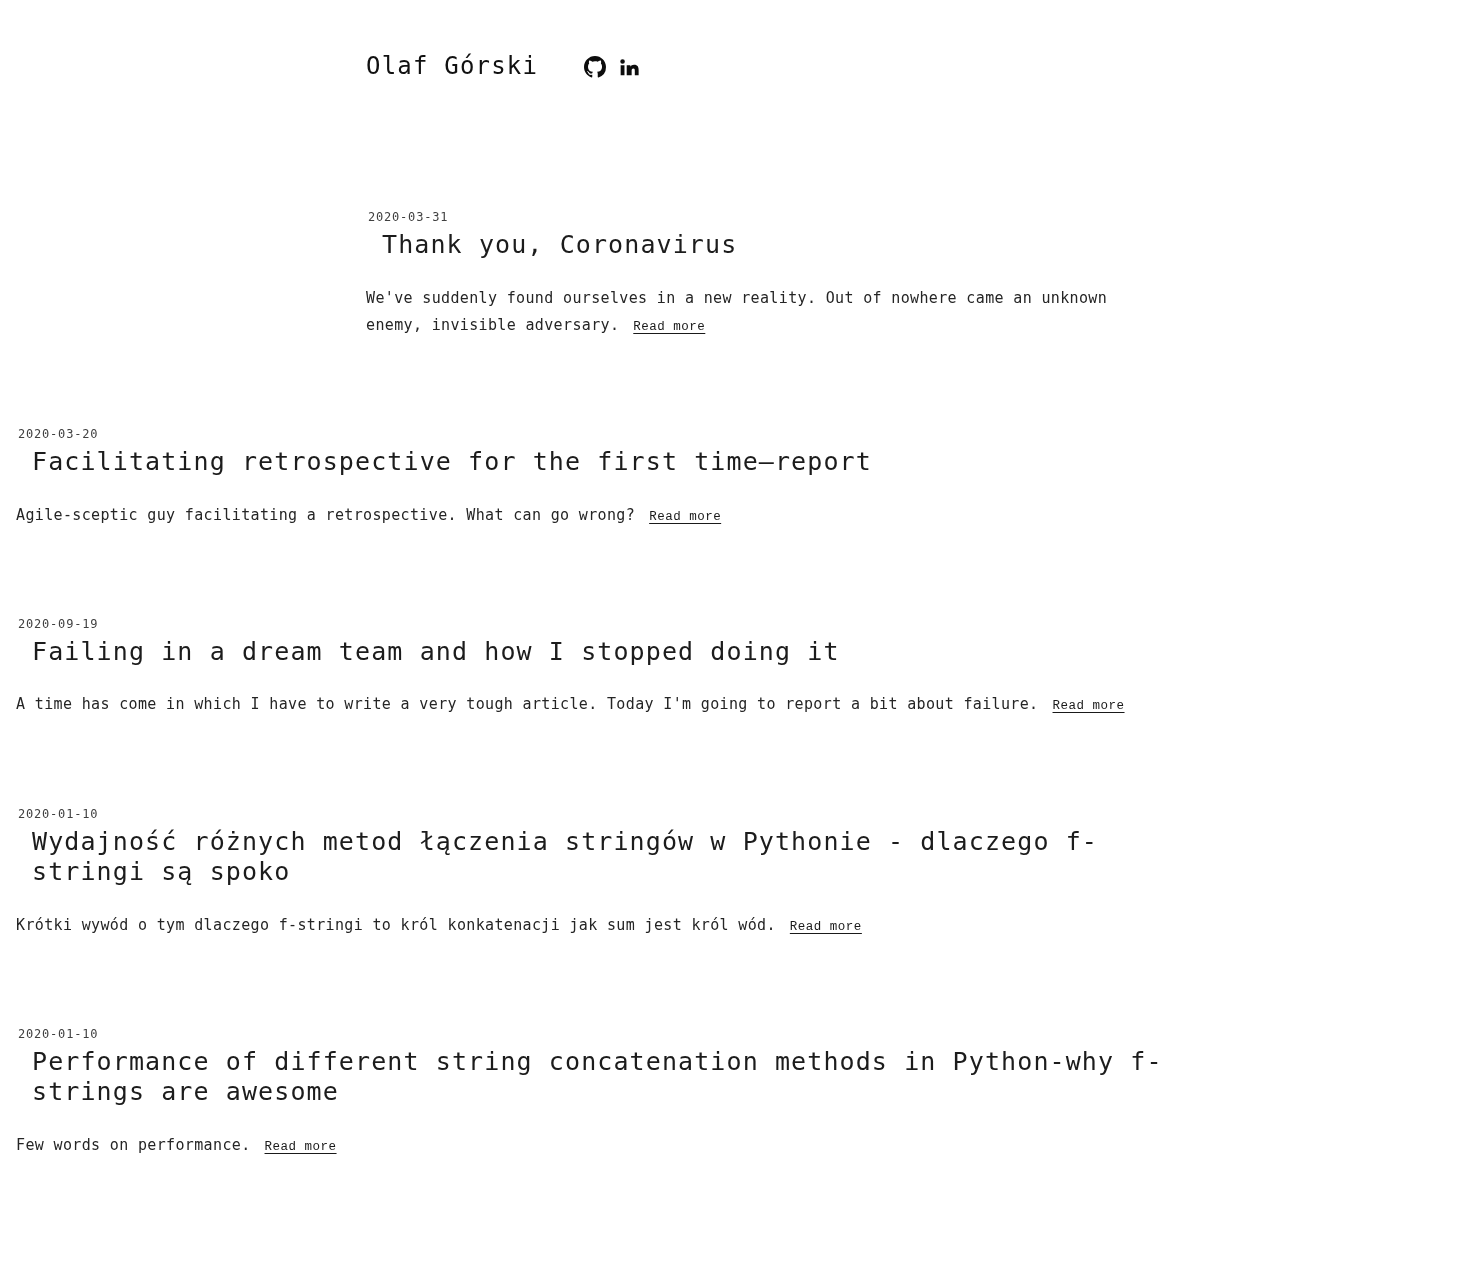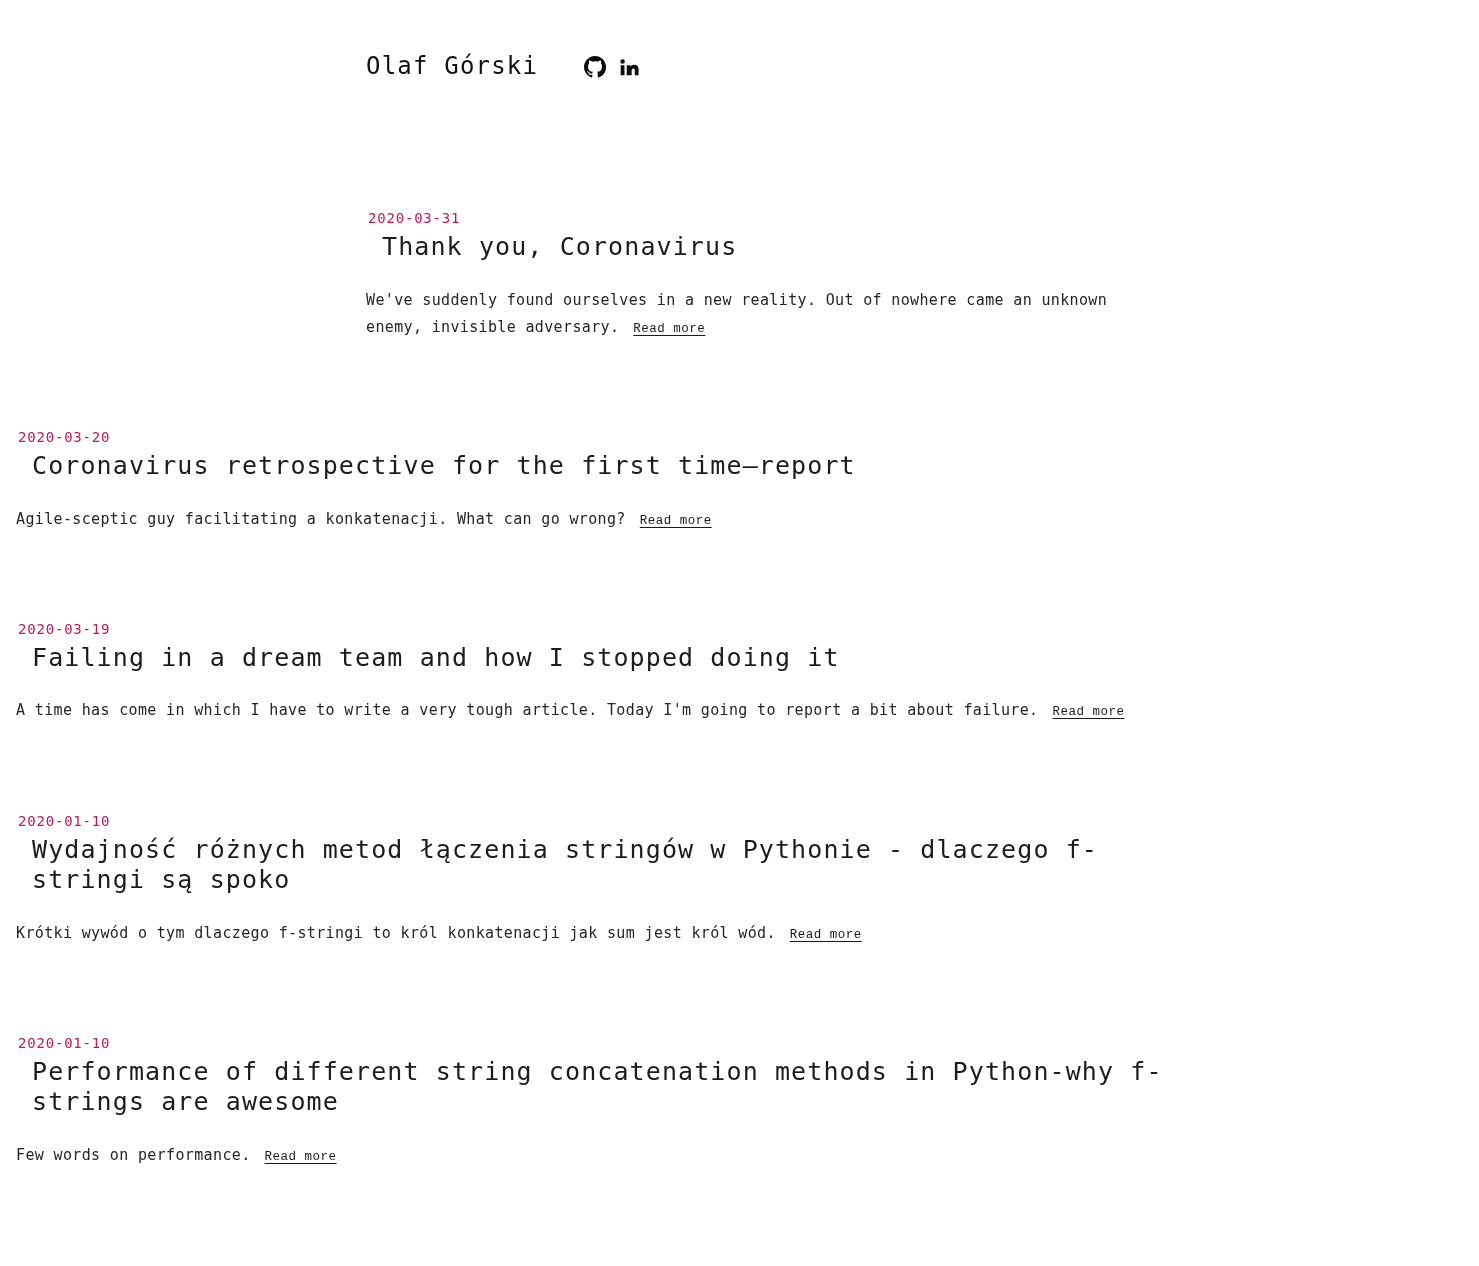--- a/index.html
+++ b/index.html
@@ -57,23 +57,23 @@
   main.posts {
     padding: 118px 0 0 0;
   }
   .post {
     padding-left: 366px;
     padding-right: 330px;
     margin-bottom: 88px;
   }
   .post-date {
     font-family: "DejaVu Sans Mono", monospace;
-    font-size: 14px;
+    font-size: 12px;
     letter-spacing: 0.8px;
-    color: #be185d;
+    color: #404040;
     margin: 0 0 6px 2px;
   }
   .post-title {
     font-family: "DejaVu Sans Mono", monospace;
     font-size: 25px;
     font-weight: 400;
     line-height: 1.22;
     letter-spacing: 1.1px;
     color: #1c1c1c;
     margin: 0 0 24px 16px;
@@ -126,26 +126,26 @@
   <main class="posts">
 
     <article class="post">
       <div class="post-date">2020-03-31</div>
       <h2 class="post-title">Thank you, Coronavirus</h2>
       <p class="post-excerpt"><span>We've suddenly found ourselves in a new reality. Out of nowhere came an unknown enemy, invisible adversary.</span><a class="read-more" href="#">Read more</a></p>
     </article>
 
     <article class="post wide">
       <div class="post-date">2020-03-20</div>
-      <h2 class="post-title">Coronavirus retrospective for the first time—report</h2>
-      <p class="post-excerpt"><span>Agile-sceptic guy facilitating a konkatenacji. What can go wrong?</span><a class="read-more" href="#">Read more</a></p>
+      <h2 class="post-title">Facilitating retrospective for the first time—report</h2>
+      <p class="post-excerpt"><span>Agile-sceptic guy facilitating a retrospective. What can go wrong?</span><a class="read-more" href="#">Read more</a></p>
     </article>
 
     <article class="post wide">
-      <div class="post-date">2020-03-19</div>
+      <div class="post-date">2020-09-19</div>
       <h2 class="post-title">Failing in a dream team and how I stopped doing it</h2>
       <p class="post-excerpt"><span>A time has come in which I have to write a very tough article. Today I'm going to report a bit about failure.</span><a class="read-more" href="#">Read more</a></p>
     </article>
 
     <article class="post wide">
       <div class="post-date">2020-01-10</div>
       <h2 class="post-title">Wydajność różnych metod łączenia stringów w Pythonie - dlaczego f-stringi są spoko</h2>
       <p class="post-excerpt"><span>Krótki wywód o tym dlaczego f-stringi to król konkatenacji jak sum jest król wód.</span><a class="read-more" href="#">Read more</a></p>
     </article>
 

